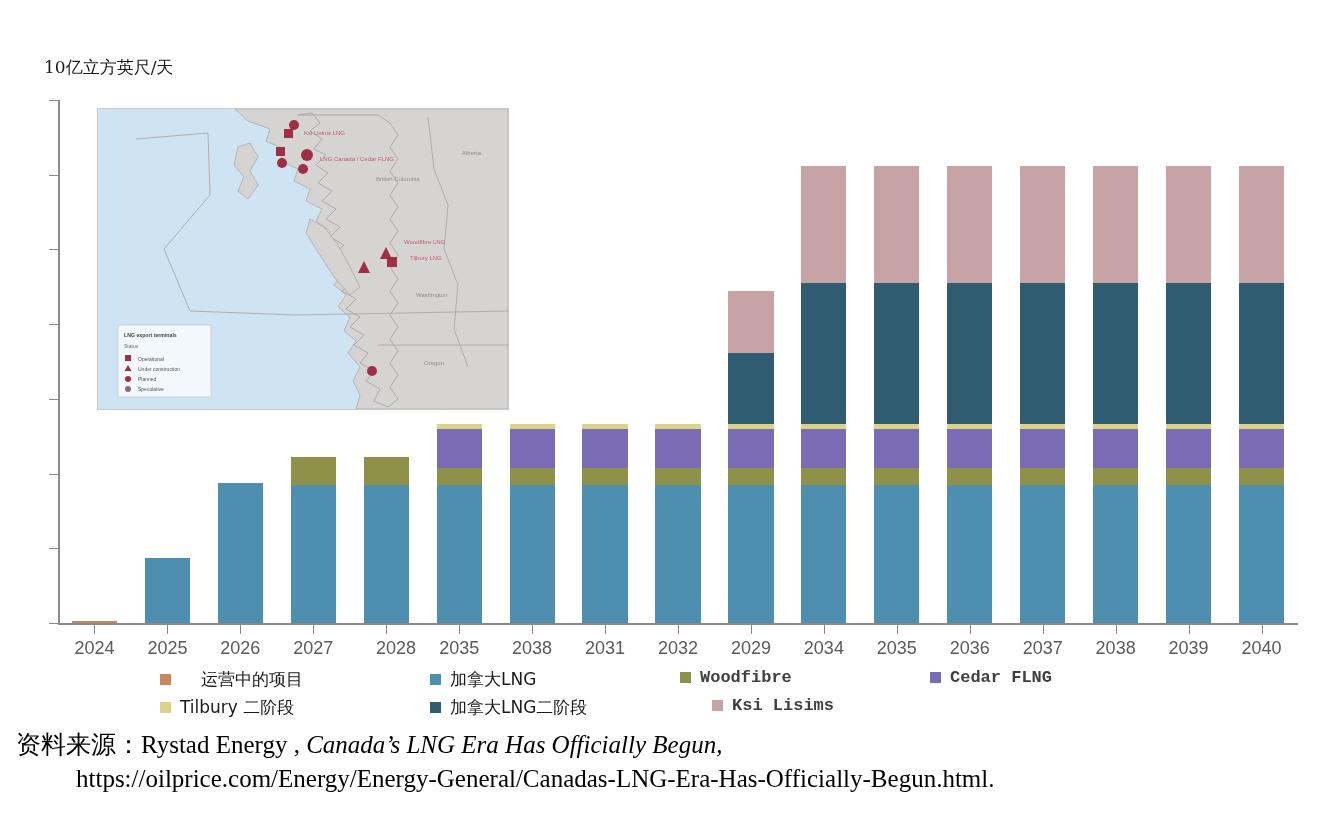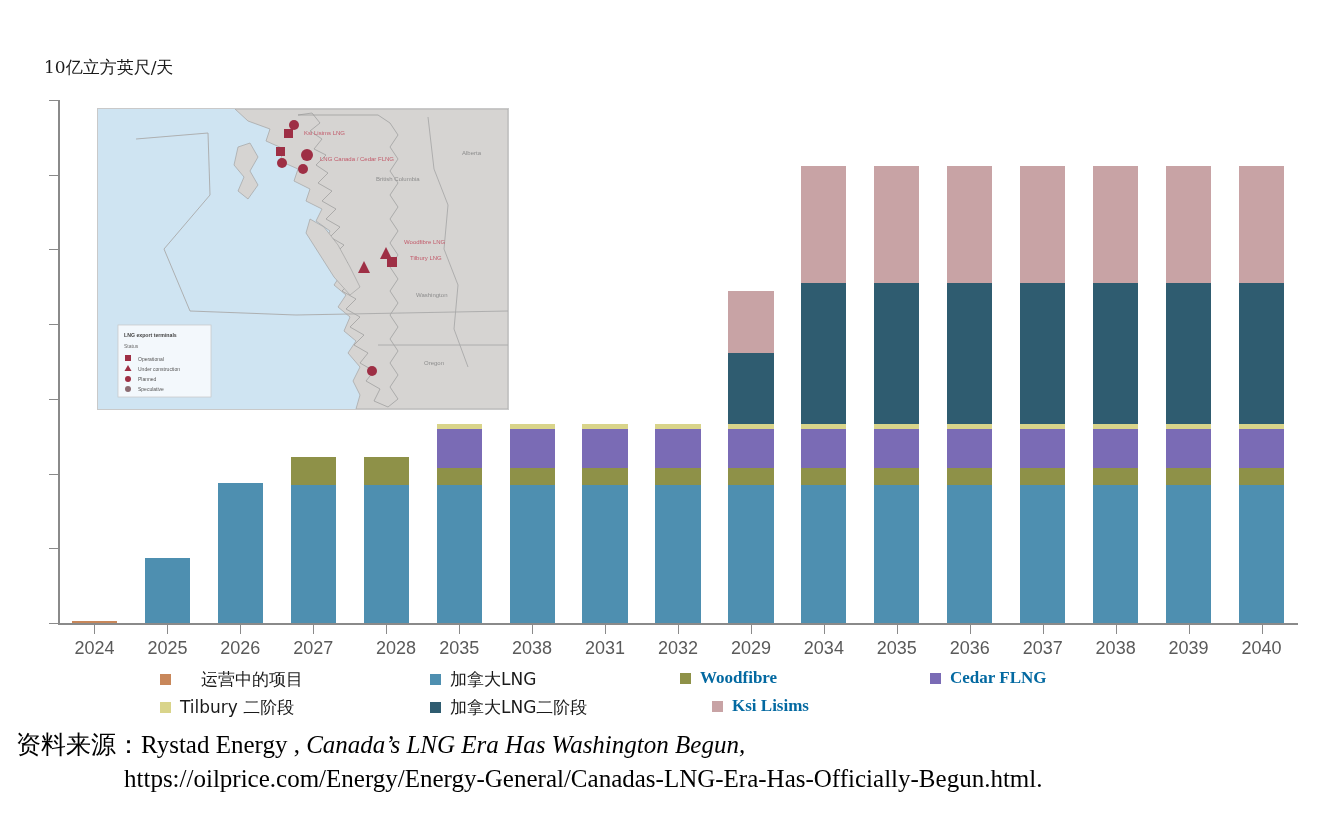--- a/index.html
+++ b/index.html
@@ -135,44 +135,44 @@
     height: 11px;
     margin-right: 9px;
     flex: none;
   }
   .legend-label {
     font-size: 17px;
     color: #1a1a1a;
     font-family: "DejaVu Sans", sans-serif;
   }
   .legend-label.latin {
-    font-family: Liberation Serif, serif;
+    font-family: Liberation Mono, monospace;
     font-weight: bold;
-    color: #0369a1;
+    color: #404040;
   }
 
   
   #source-block {
     position: absolute;
     left: 16px;
     top: 728px;
     width: 1290px;
     font-family: "Liberation Serif", serif;
     color: #000;
   }
   #source-line1 {
     font-size: 25px;
     white-space: nowrap;
   }
   #source-line1 .src-zh { font-family: "DejaVu Serif", serif; }
   #source-line1 .src-italic { font-style: italic; }
   #source-line2 {
     font-size: 25px;
     margin-top: 4px;
-    margin-left: 108px;
+    margin-left: 60px;
     white-space: nowrap;
   }
 
   
   #watermark {
     position: absolute;
     right: 20px;
     bottom: 38px;
     font-size: 34px;
     font-family: "DejaVu Sans", sans-serif;
@@ -442,19 +442,19 @@
         <span class="legend-label latin">Ksi Lisims</span>
       </div>
       <div class="legend-item" style="left: 770px; top: 0px;">
         <span class="legend-swatch" style="background: rgb(122, 107, 181);"></span>
         <span class="legend-label latin">Cedar FLNG</span>
       </div>
     </div>
 
   <div id="source-block">
     <div id="source-line1">
-      <span class="src-zh">资料来源：</span><span class="src-pub">Rystad Energy , </span><span class="src-italic">Canada’s LNG Era Has Washington Begun,</span>
+      <span class="src-zh">资料来源：</span><span class="src-pub">Rystad Energy , </span><span class="src-italic">Canada’s LNG Era Has Officially Begun,</span>
     </div>
     <div id="source-line2">https://oilprice.com/Energy/Energy-General/Canadas-LNG-Era-Has-Officially-Begun.html.</div>
   </div>
 
 
 </div>
 
 </body></html>

